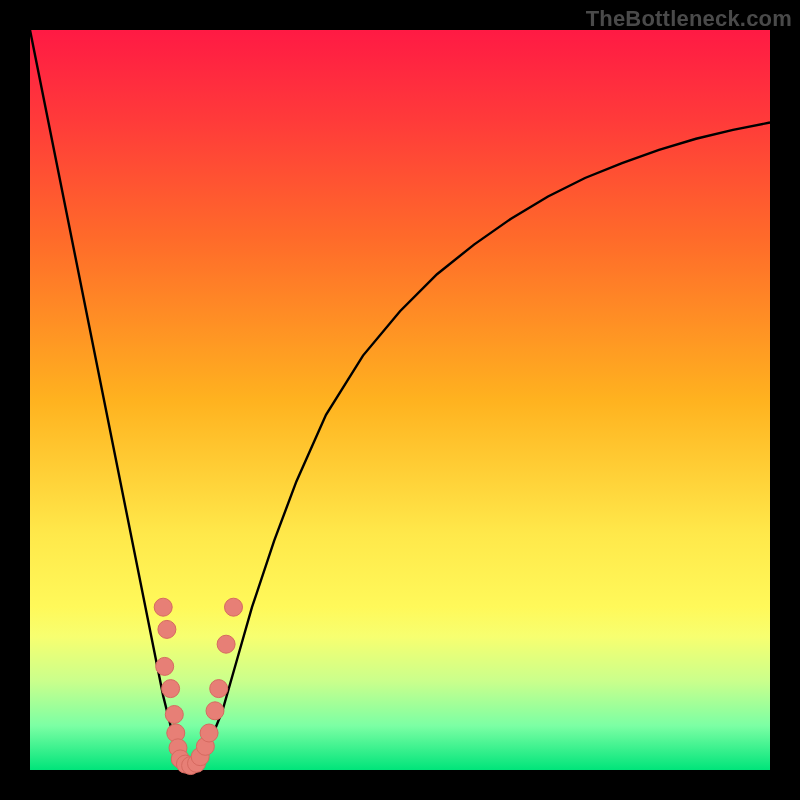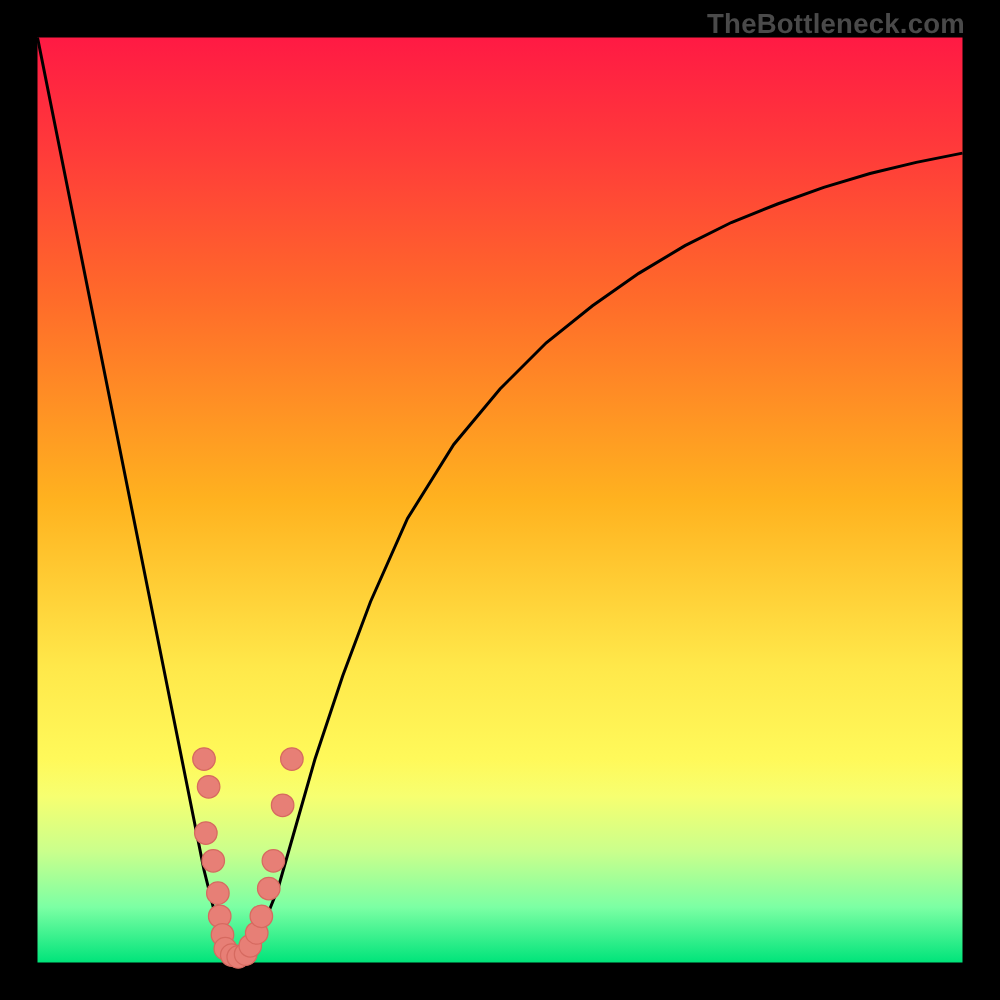--- a/index.html
+++ b/index.html
@@ -34,21 +34,21 @@
       #fff95a 78%,
       #f7ff70 82%,
       #caff8c 88%,
       #7cffa4 94%,
       #00e47a 100%
     );
   }
   .watermark {
     position: absolute;
     top: 6px;
-    right: 28px;
+    right: 8px;
     font-size: 22px;
     font-weight: 600;
     color: #4a4a4a;
     letter-spacing: 0.2px;
     user-select: none;
   }
   svg.curve {
     position: absolute;
     left: 0;
     top: 0;

